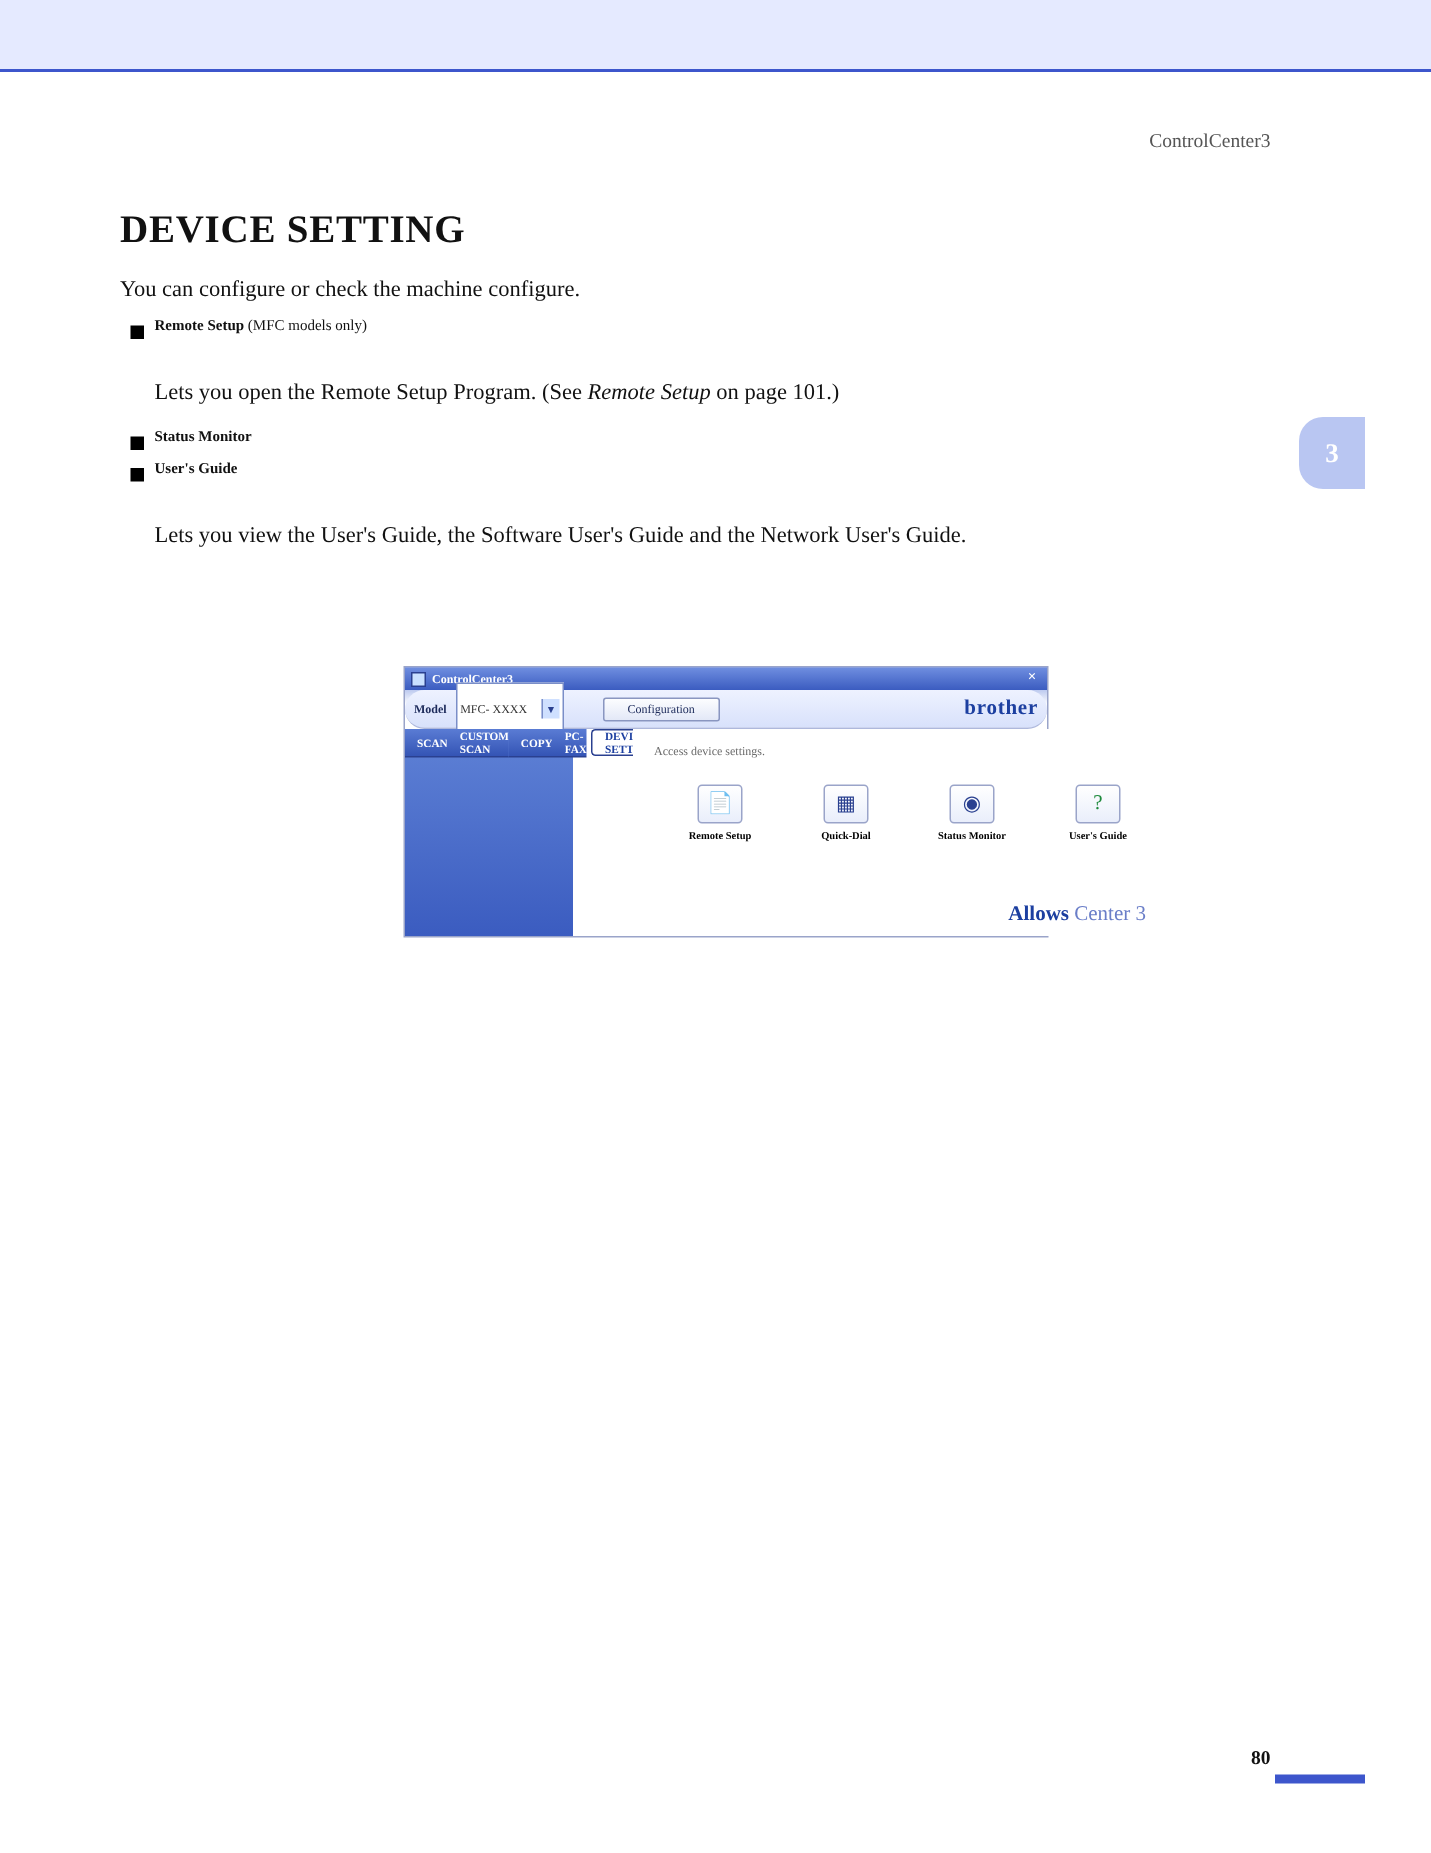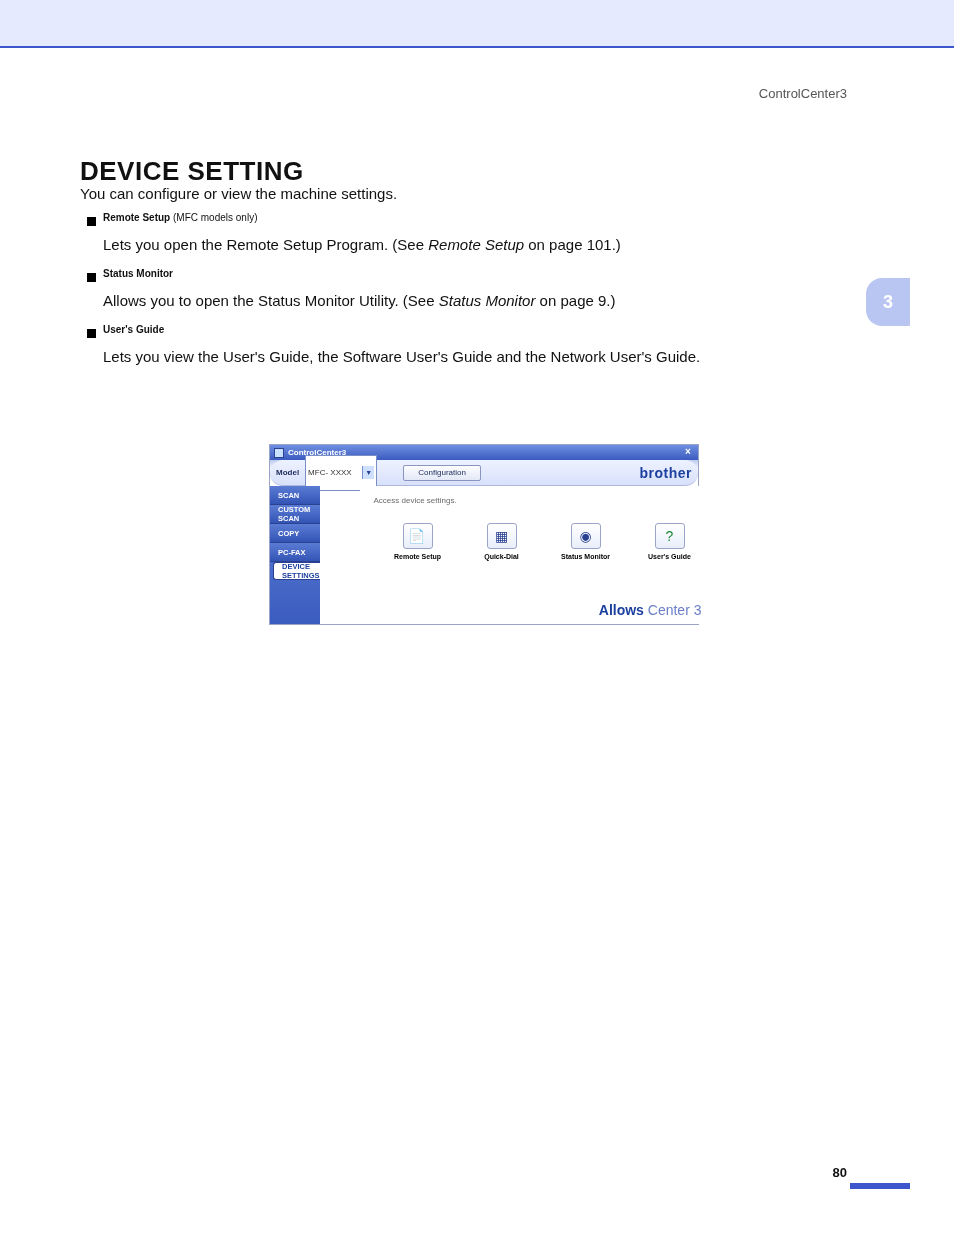--- a/index.html
+++ b/index.html
@@ -1,46 +1,46 @@
 <!DOCTYPE html>
 <html><head>
 <meta charset="utf-8">
 <style>
   * { box-sizing: border-box; margin: 0; padding: 0; }
   html, body { width: 954px; height: 1235px; background: #fff; font-family: Arial, Helvetica, sans-serif; color: #111; }
-  .page { position: relative; width: 910px; height: 1235px; }
+  .page { position: relative; width: 910px; height: 1235px; font-family: Liberation Serif, serif; }
   .top-band { position: absolute; left: 0; top: 0; width: 954px; height: 48px; background: #e5eaff; border-bottom: 2px solid #3d56cc; }
   .header-right { position: absolute; right: 63px; top: 86px; font-size: 13px; color: #555; }
-  .section-title { position: absolute; left: 80px; top: 156px; font-size: 26px; font-weight: 700; letter-spacing: 0.5px; }
+  .section-title { position: absolute; left: 80px; top: 138px; font-size: 26px; font-weight: 700; letter-spacing: 0.5px; }
   .intro { position: absolute; left: 80px; top: 185px; font-size: 15px; }
   .bullets { position: absolute; left: 87px; top: 211px; width: 790px; }
   .bullet-item { margin-bottom: 6px; }
   .bullet-line { display: flex; align-items: flex-start; font-size: 10px; line-height: 1.4; }
   .bullet-marker { width: 9px; height: 9px; background: #000; margin-top: 6px; margin-right: 7px; flex: none; }
   .bullet-head { }
   .bullet-head .b-title { font-weight: 700; }
-  .bullet-desc { margin-left: 16px; margin-top: 8px; margin-bottom: 12px; font-size: 15px; line-height: 1.4; }
+  .bullet-desc { margin-left: 16px; margin-top: 26px; margin-bottom: 12px; font-size: 15px; line-height: 1.4; }
   .italic { font-style: italic; }
   .chapter-tab { position: absolute; right: 0; top: 278px; width: 44px; height: 48px; background: #b9c6f2; border-top-left-radius: 16px; border-bottom-left-radius: 16px; display: flex; align-items: center; justify-content: center; color: #fff; font-weight: 700; font-size: 18px; }
   .page-number { position: absolute; right: 63px; bottom: 55px; font-size: 13px; font-weight: 700; }
   .footer-bar { position: absolute; right: 0; bottom: 46px; width: 60px; height: 6px; background: #3d56cc; }
 
   
   .app { position: absolute; left: 269px; top: 444px; width: 430px; height: 181px; border: 1px solid #9aa4c9; background: linear-gradient(#5a7bd8, #ffffff 14%, #ffffff); font-size: 9px; }
   .app-titlebar { height: 15px; background: linear-gradient(#6f8ee0, #3b5cc0); color: #fff; display: flex; align-items: center; padding: 0 4px; font-size: 8px; font-weight: 700; }
   .app-titlebar .title-icon { width: 10px; height: 10px; background: #c9e0ff; margin-right: 4px; border: 1px solid #2a4090; }
   .app-titlebar .close { margin-left: auto; width: 12px; height: 11px; color: #fff; font-size: 10px; text-align: center; line-height: 10px; cursor: pointer; font-weight: 700; }
   .app-toolbar { height: 26px; background: linear-gradient(#eef2ff, #d8e1fb); border-bottom: 1px solid #aeb8dc; display: flex; align-items: center; padding: 0 6px; gap: 6px; border-radius: 13px; }
   .app-toolbar .lbl { font-weight: 700; font-size: 8px; color: #1c2a5a; }
   .app-toolbar .model-select { width: 72px; height: 15px; border: 1px solid #7a8ec8; background: #fff; display: flex; align-items: center; padding: 17px 2px; font-size: 8px; color: #333; }
   .app-toolbar .model-select .chev { margin-left: auto; width: 12px; height: 13px; background: #cfe0ff; border-left: 1px solid #7a8ec8; display: flex; align-items: center; justify-content: center; color: #2a4090; font-size: 7px; }
   .app-toolbar .config-btn { width: 78px; height: 16px; border: 1px solid #8a96c0; background: linear-gradient(#fcfdff,#e3e8f7); font-size: 8px; display: flex; align-items: center; justify-content: center; cursor: pointer; color: #1c2a5a; border-radius: 2px; margin-left: 20px; }
   .app-toolbar .brand { margin-left: auto; color: #1c3fa0; font-weight: 700; font-size: 14px; letter-spacing: 0.5px; }
   .app-body { display: flex; height: calc(100% - 41px); }
-  .app-sidebar { width: 112px; background: linear-gradient(#5f82d6, #3b5cc0); display: flex; flex-direction: column; }
+  .app-sidebar { width: 112px; background: linear-gradient(#5f82d6, #3b5cc0); display: flex; flex-direction: row; }
   .side-item { height: 19px; border-bottom: 1px solid #2a4090; color: #fff; font-size: 7.5px; font-weight: 700; display: flex; align-items: center; padding-left: 8px; cursor: pointer; background: linear-gradient(#5a7cd4,#3454b5); }
   .side-item.active { background: #fff; color: #1c3fa0; border: 1px solid #2a4090; border-right: none; margin-left: 3px; border-top-left-radius: 3px; border-bottom-left-radius: 3px; height: 18px; }
   .app-main { flex: 1; background: #fff; position: relative; padding: 10px 10px 0 14px; margin-left: 40px; }
   .main-caption { font-size: 8px; color: #6b6b6b; }
   .icon-row { display: flex; gap: 28px; margin-top: 18px; margin-left: 16px; }
   .icon-cell { width: 56px; display: flex; flex-direction: column; align-items: center; gap: 4px; cursor: pointer; }
   .icon-box { width: 30px; height: 26px; border: 1px solid #9aa4c9; border-radius: 3px; background: linear-gradient(#fff,#e9eefb); display: flex; align-items: center; justify-content: center; font-size: 14px; color: #2a4090; }
   .icon-label { font-size: 7px; font-weight: 700; color: #000; text-align: center; }
   .cc-brand { position: absolute; right: 6px; bottom: 6px; font-size: 14px; color: #1c3fa0; }
   .cc-brand .bold { font-weight: 800; }
@@ -48,21 +48,21 @@
 </style>
 </head>
 <body>
 <div class="page">
   <div class="top-band"></div>
 
   <div class="header-right">ControlCenter3</div>
 
   <h1 class="section-title">DEVICE SETTING</h1>
 
-  <p class="intro">You can configure or view the machine settings.</p>
+  <p class="intro">You can configure or check the machine configure.</p>
 
   <div class="bullets">
     <div class="bullet-item">
       <div class="bullet-line">
         <span class="bullet-marker"></span>
         <span class="bullet-head">
           <span class="b-title">Remote Setup</span>
           <span> (MFC models only)</span>
         </span>
       </div>
@@ -76,25 +76,20 @@
     <div class="bullet-item">
     </div>
 
     <div class="bullet-item">
       <div class="bullet-line">
         <span class="bullet-marker"></span>
         <span class="bullet-head">
           <span class="b-title">Status Monitor</span>
         </span>
       </div>
-      <p class="bullet-desc">
-        <span>Allows you to open the Status Monitor Utility. (See </span>
-        <span class="italic">Status Monitor</span>
-        <span> on page 9.)</span>
-      </p>
     </div>
 
     <div class="bullet-item">
       <div class="bullet-line">
         <span class="bullet-marker"></span>
         <span class="bullet-head">
           <span class="b-title">User's Guide</span>
         </span>
       </div>
       <p class="bullet-desc">Lets you view the User's Guide, the Software User's Guide and the Network User's Guide.</p>

